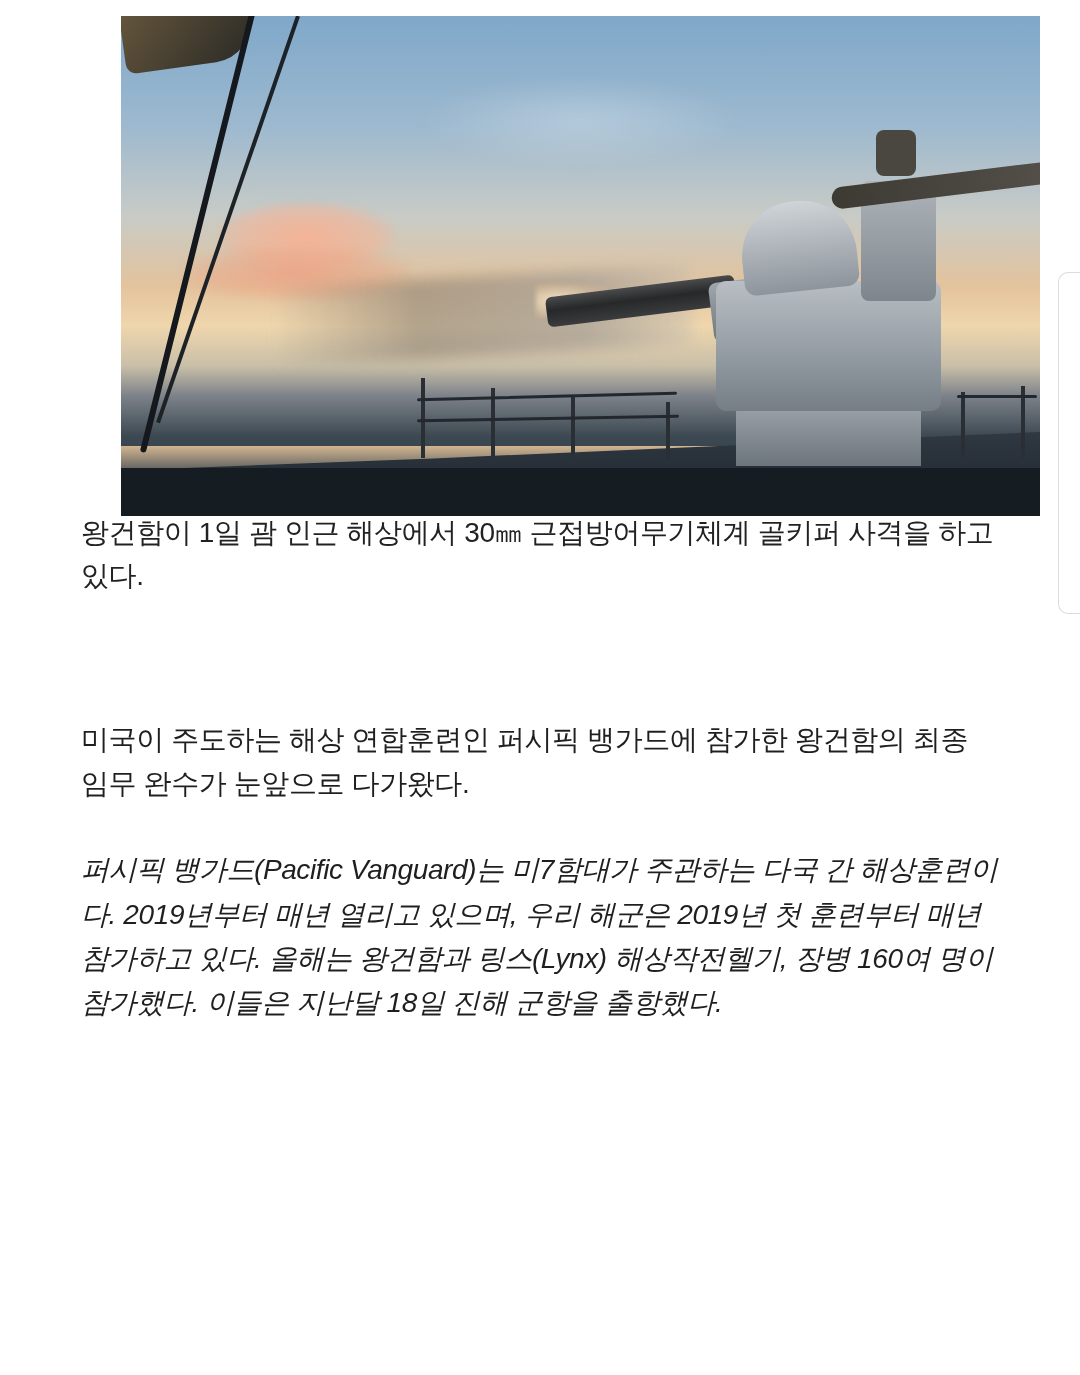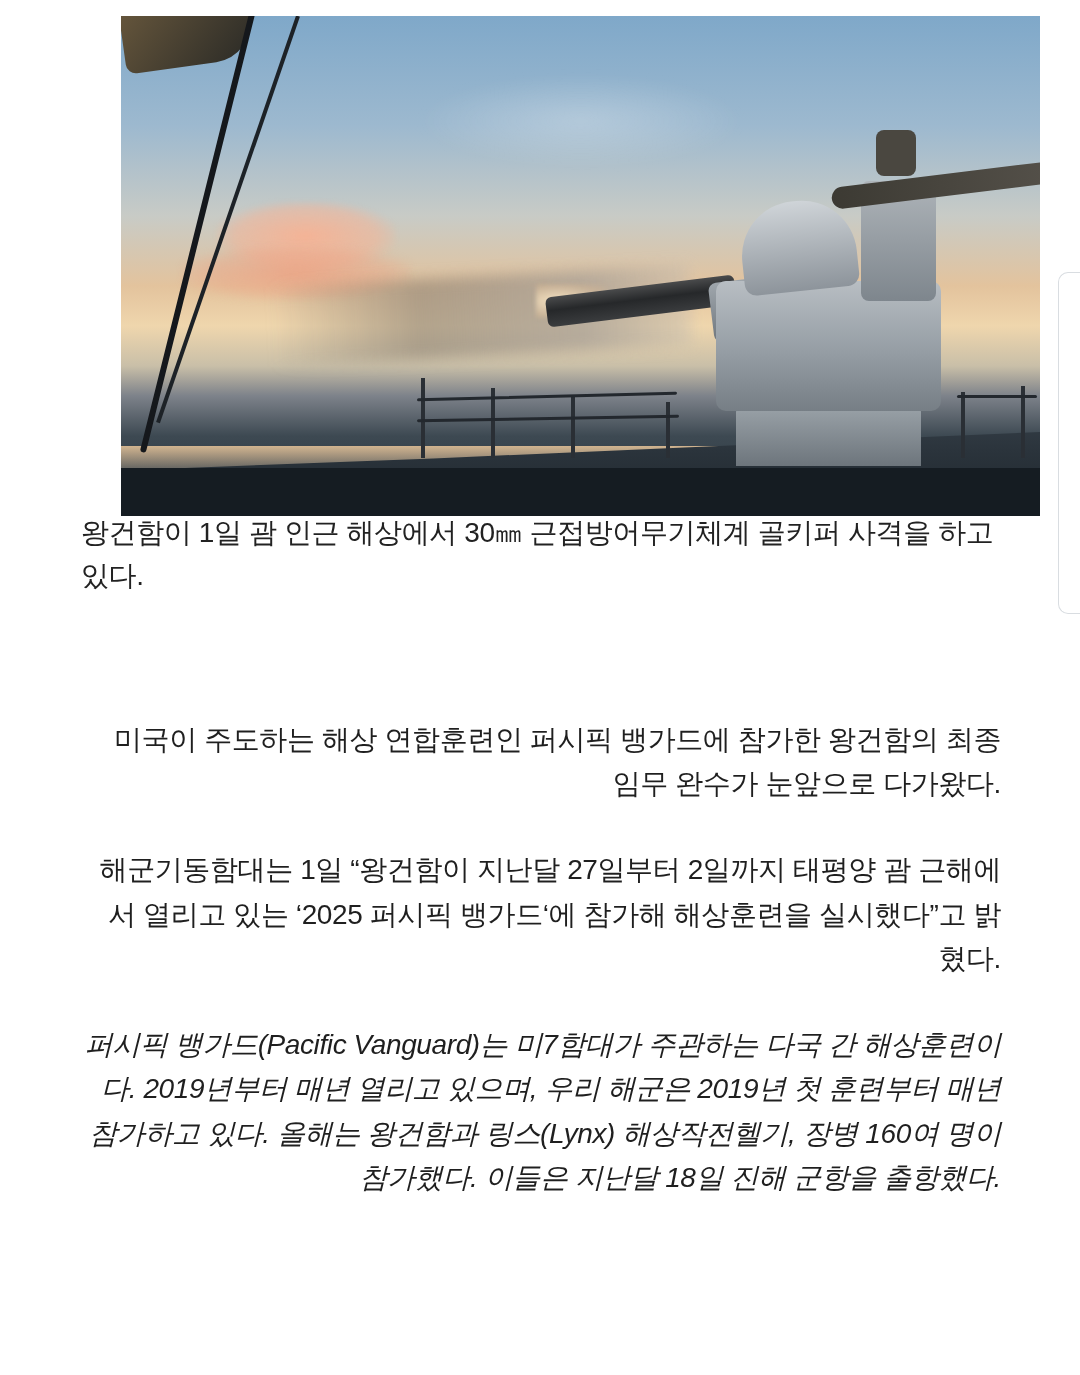--- a/index.html
+++ b/index.html
@@ -252,21 +252,20 @@
     left: 81px;
     top: 718px;
     width: 920px;
   }
   .body-copy p {
     margin: 0 0 42px 0;
     font-size: 28px;
     line-height: 1.58;
     color: #1f1f1f;
     letter-spacing: -0.4px;
-    text-align: right;
   }
   .body-copy p:last-child { margin-bottom: 0; font-style: italic; }
 
   
   .side-panel {
     position: absolute;
     right: 0;
     top: 272px;
     width: 22px;
     height: 342px;
@@ -320,19 +319,18 @@
         <div class="antenna"></div>
         <div class="antenna-head"></div>
       </div>
     </div>
   </figure>
 
   <div class="caption">왕건함이 1일 괌 인근 해상에서 30㎜ 근접방어무기체계 골키퍼 사격을 하고 있다.</div>
 
   <div class="body-copy">
     <p>미국이 주도하는 해상 연합훈련인 퍼시픽 뱅가드에 참가한 왕건함의 최종 임무 완수가 눈앞으로 다가왔다.</p>
-    <p>해군기동함대는 1일 “왕건함이 지난달 27일부터 2일까지 태평양 괌 근해에서 열리고 있는 ‘2025 퍼시픽 뱅가드‘에 참가해 해상훈련을 실시했다”고 밝혔다.</p>
     <p>퍼시픽 뱅가드(Pacific Vanguard)는 미7함대가 주관하는 다국 간 해상훈련이다. 2019년부터 매년 열리고 있으며, 우리 해군은 2019년 첫 훈련부터 매년 참가하고 있다. 올해는 왕건함과 링스(Lynx) 해상작전헬기, 장병 160여 명이 참가했다. 이들은 지난달 18일 진해 군항을 출항했다.</p>
   </div>
 
   <div class="side-panel"></div>
 
 </div>
 
 </body></html>

